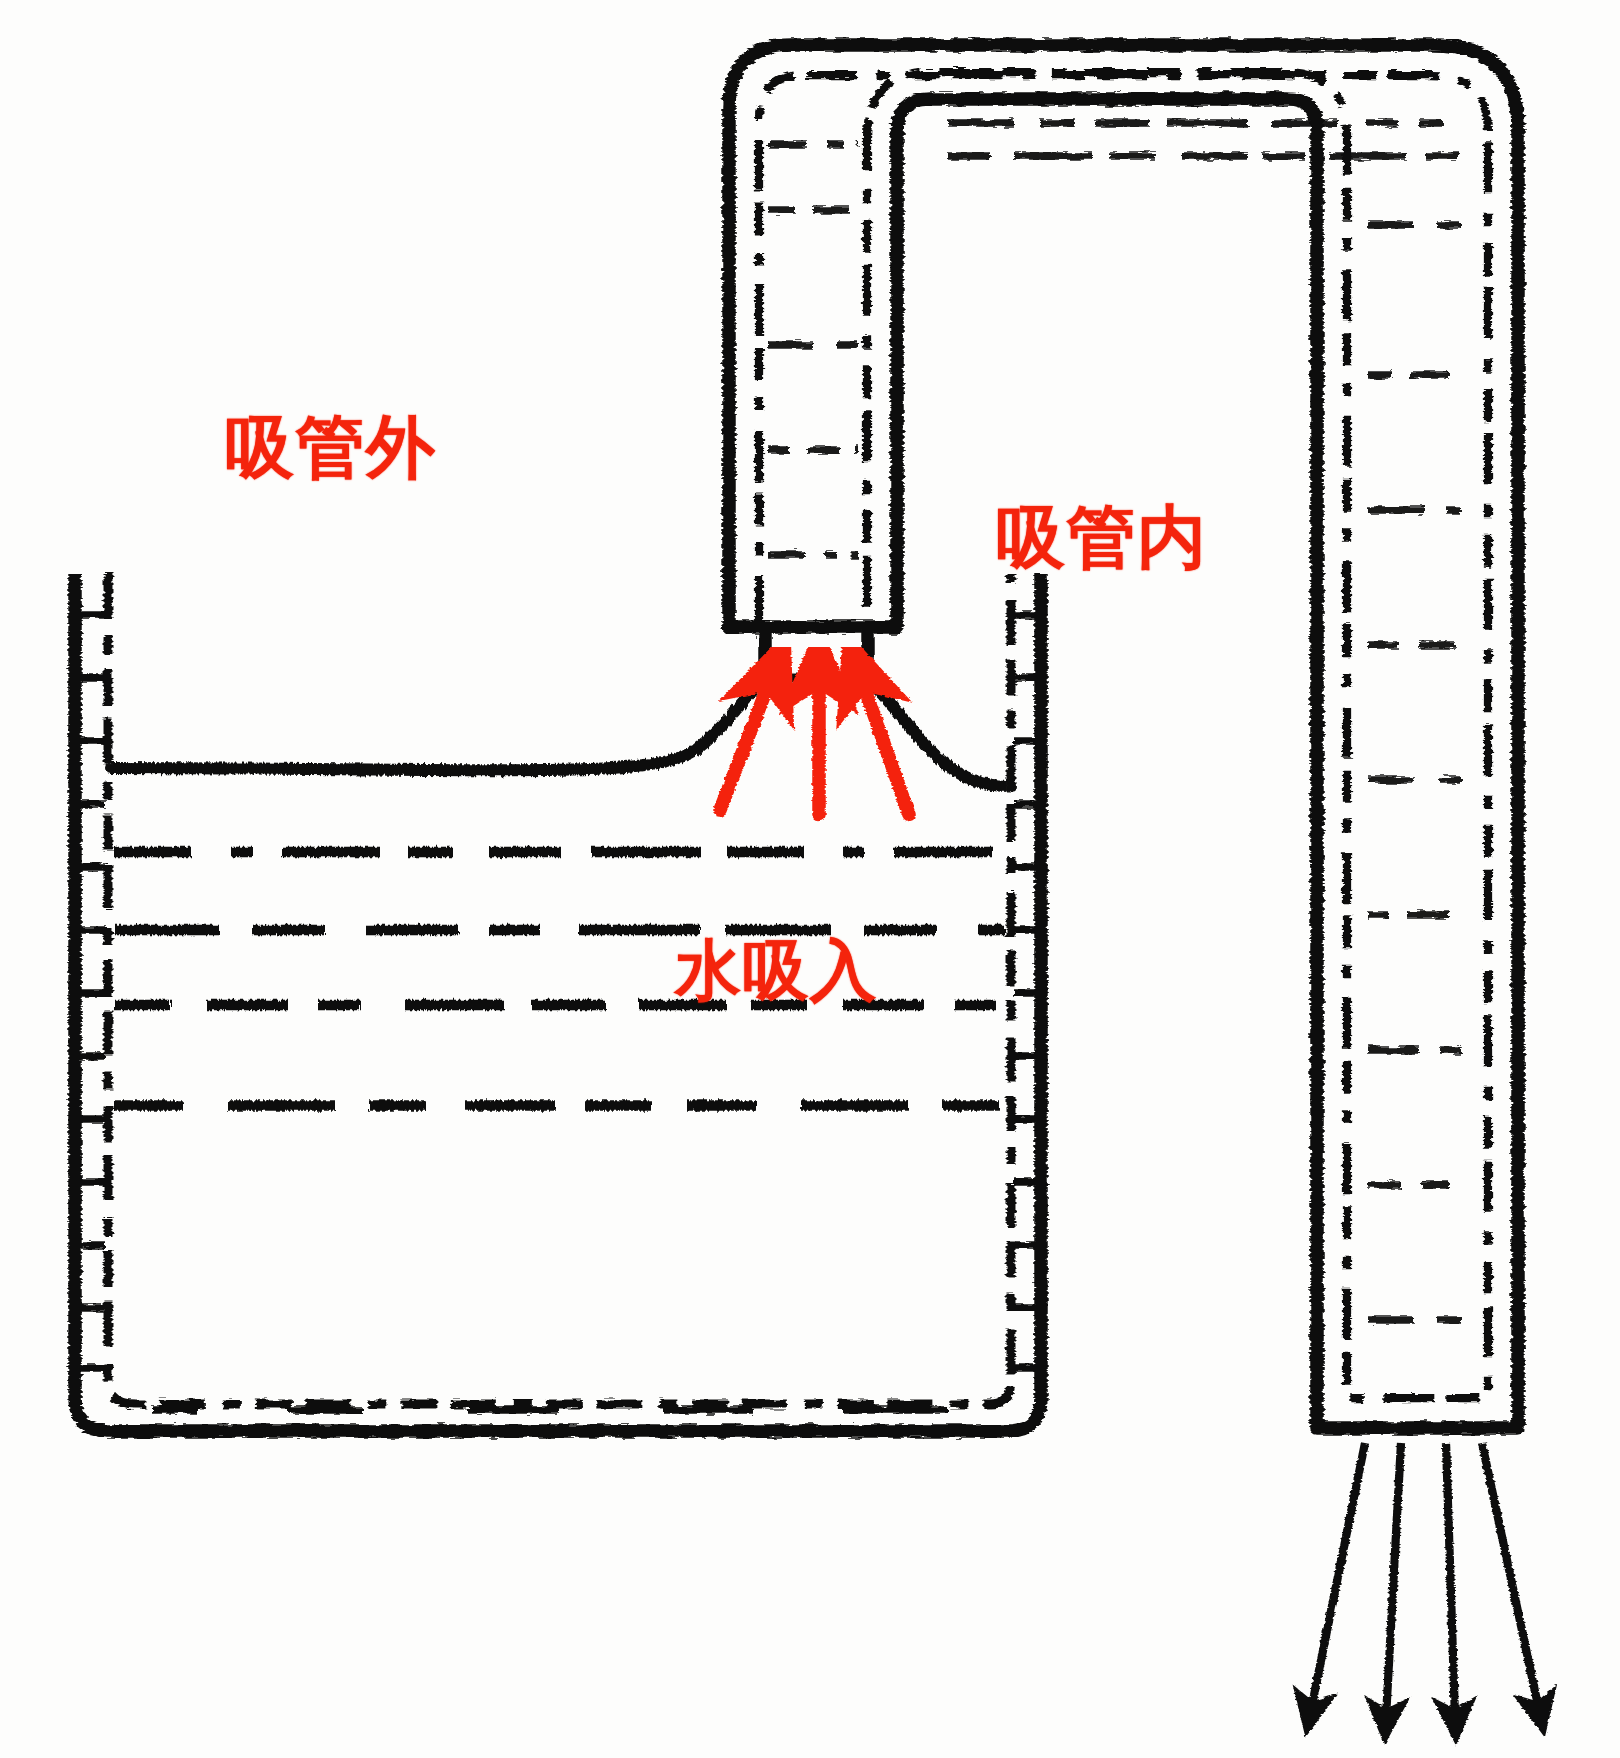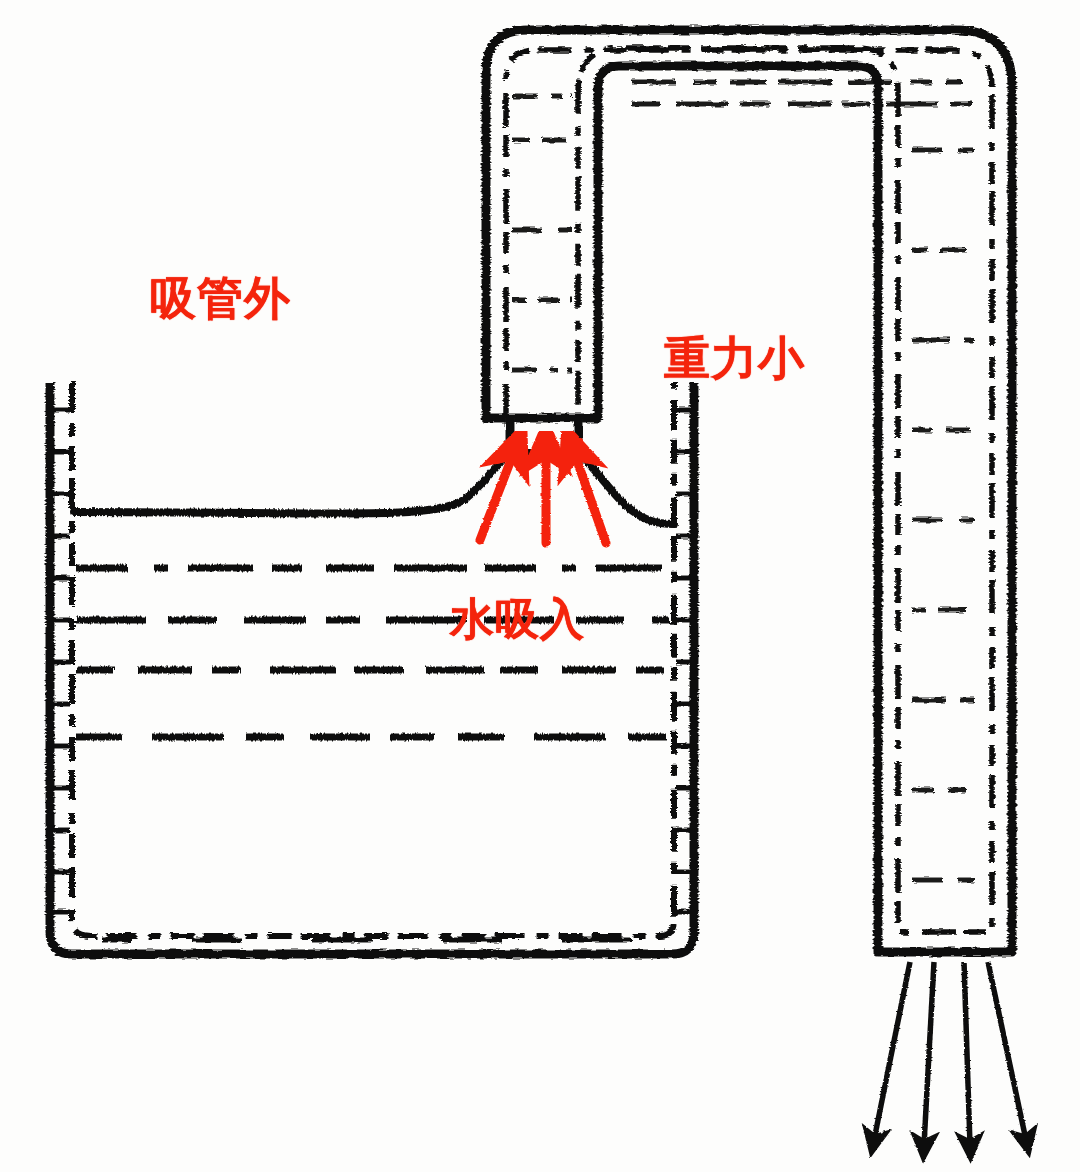--- a/index.html
+++ b/index.html
@@ -18,21 +18,21 @@
     font-weight:700;
     font-size:46px;
     line-height:1.22;
     letter-spacing:1px;
     white-space:pre;
     text-shadow:0 0 1px #f4240c;
     user-select:none;
   }
   #label-outside{left:138px;top:158px;}
   #label-inside{left:652px;top:218px;}
-  #label-suck{left:438px;top:592px;font-size:44px;}
+  #label-suck{left:438px;top:621px;font-size:44px;}
 </style>
 </head>
 <body>
 
 <div id="stage">
 
   <svg id="fig" viewBox="0 0 1080 1172">
     <defs>
 
       <filter id="rough" x="-6%" y="-6%" width="112%" height="112%">
@@ -186,18 +186,18 @@
       <path d="M 534,543 L 534,450" marker-end="url(#redhead)"></path>
       <path d="M 594,543 L 562,452" marker-end="url(#redhead)"></path>
     </g>
   </svg>
 
   <div class="anno-text" id="label-outside">
     <div>吸管外</div>
   </div>
 
   <div class="anno-text" id="label-inside">
-    <div>重力小</div>
+    <div>吸管内</div>
   </div>
 
   <div class="anno-text" id="label-suck">水吸入</div>
 
 </div>
 
 </body></html>

